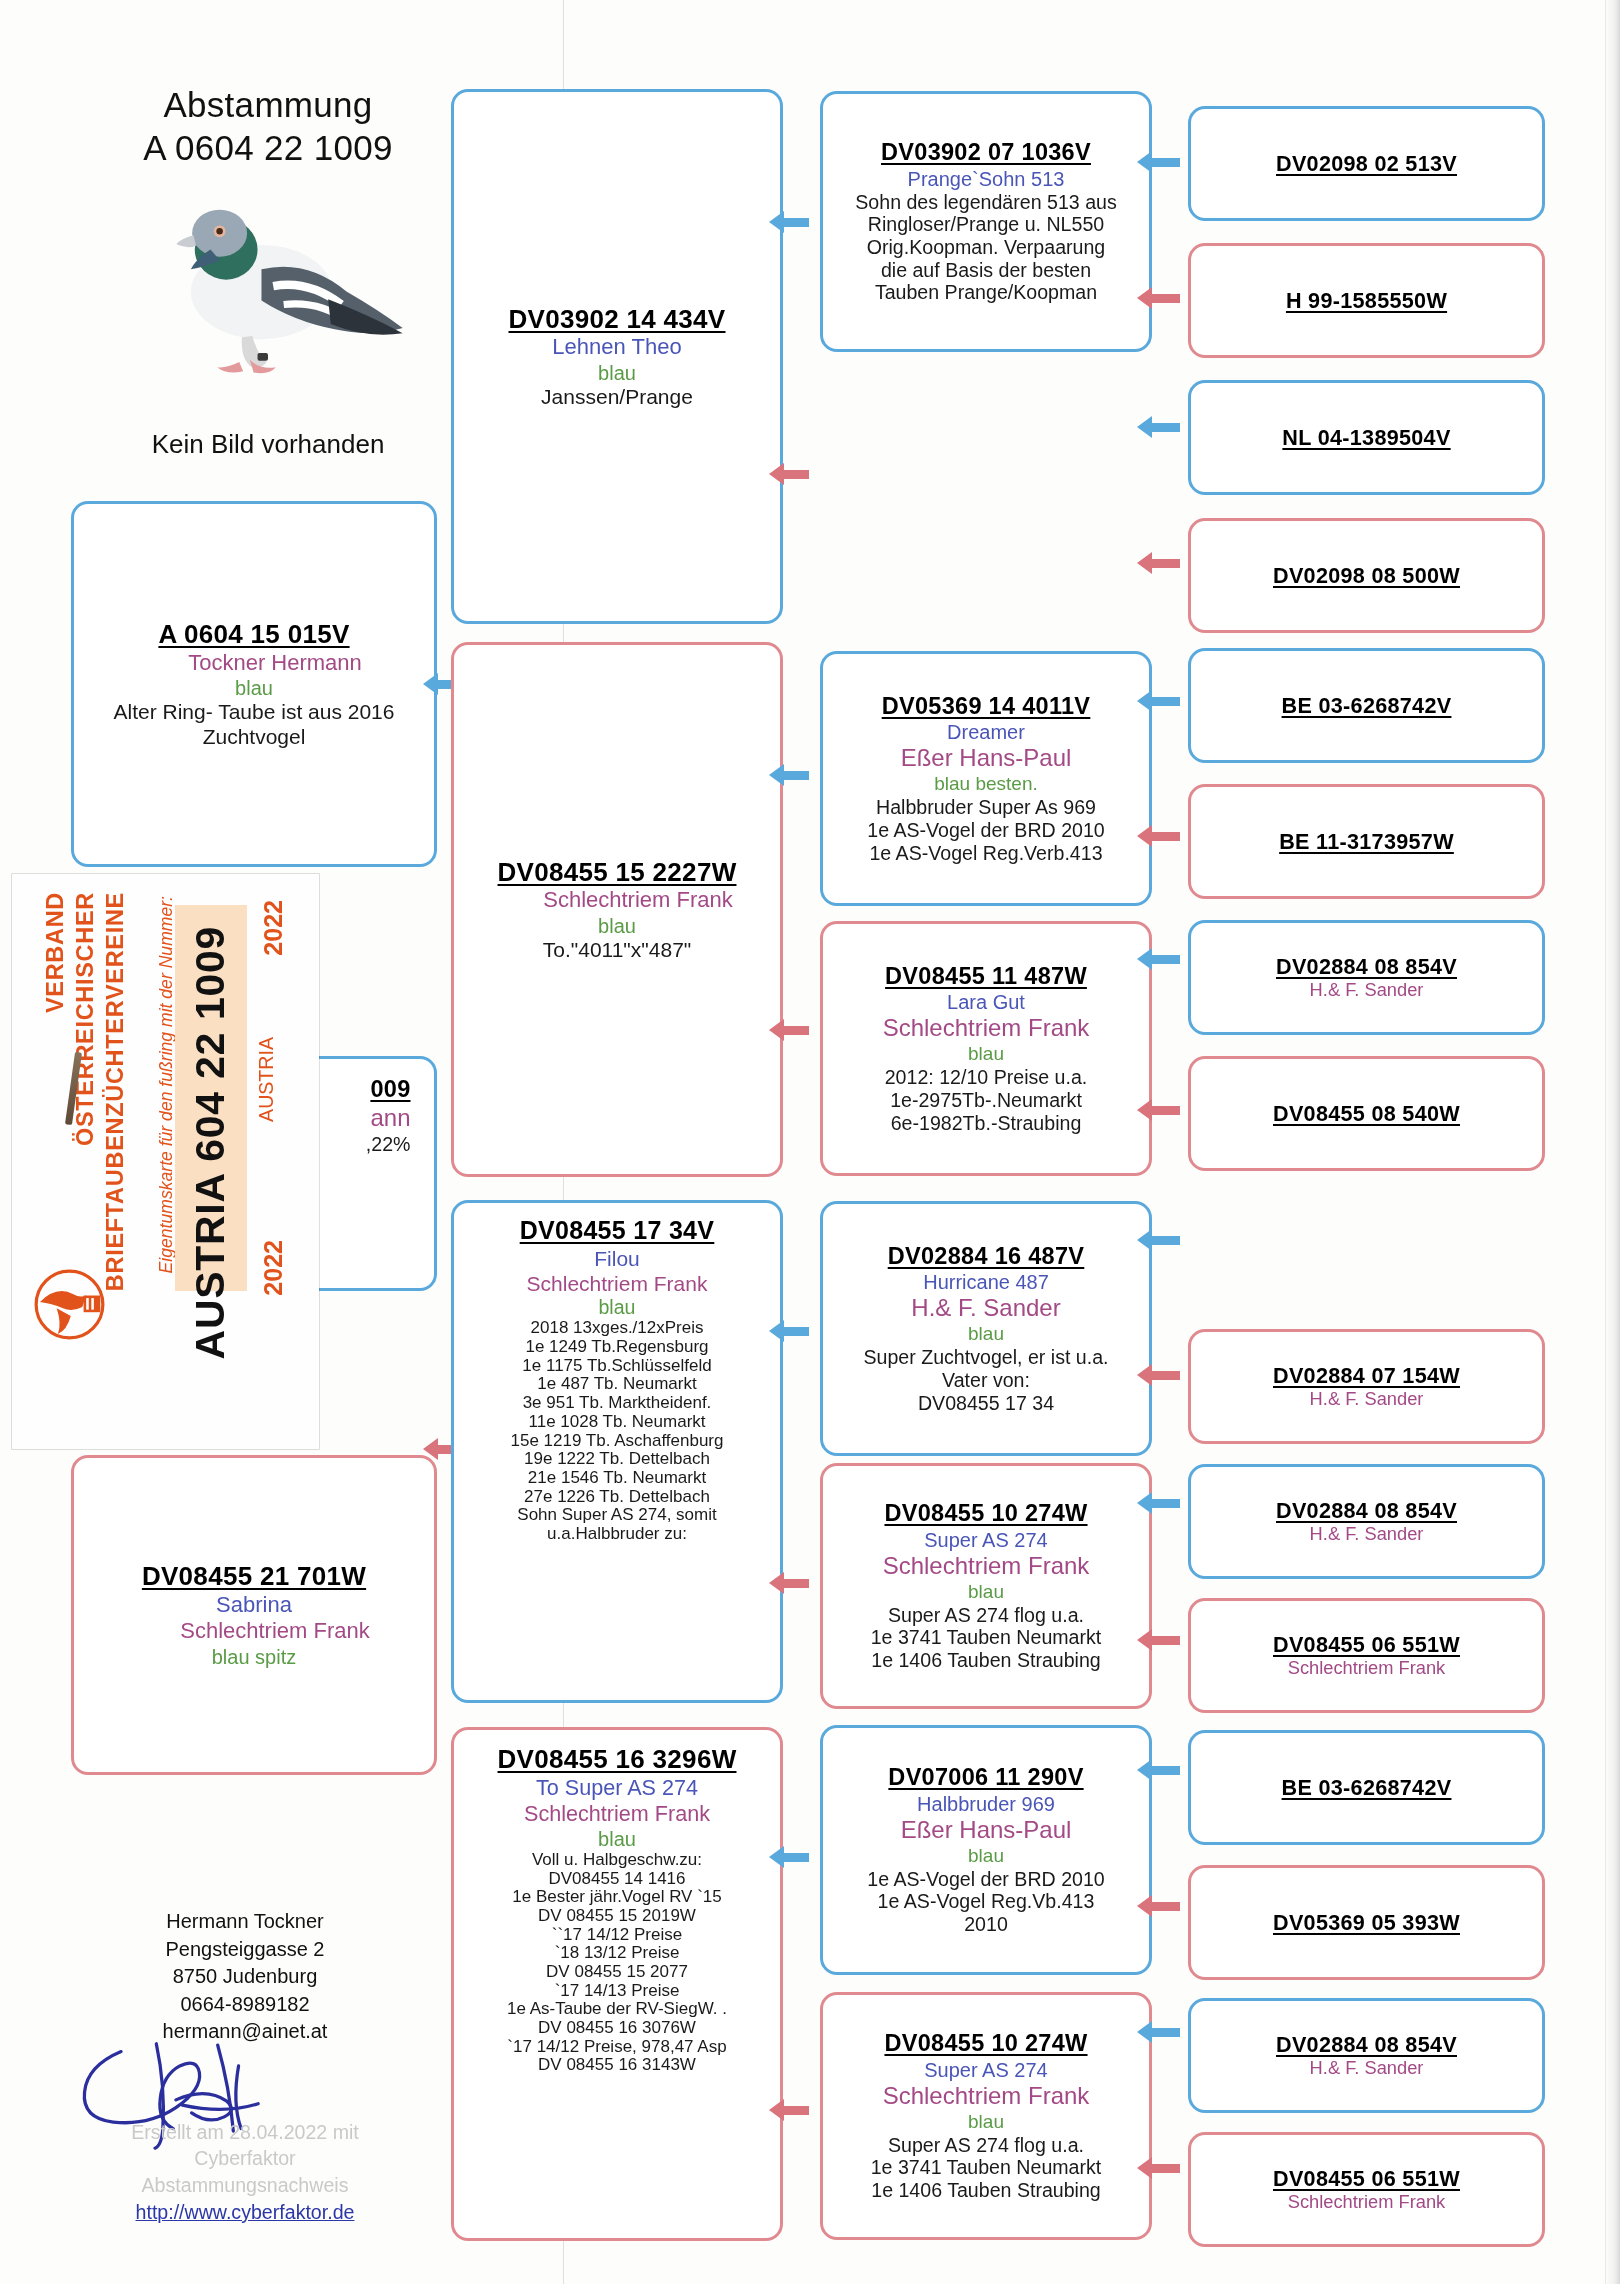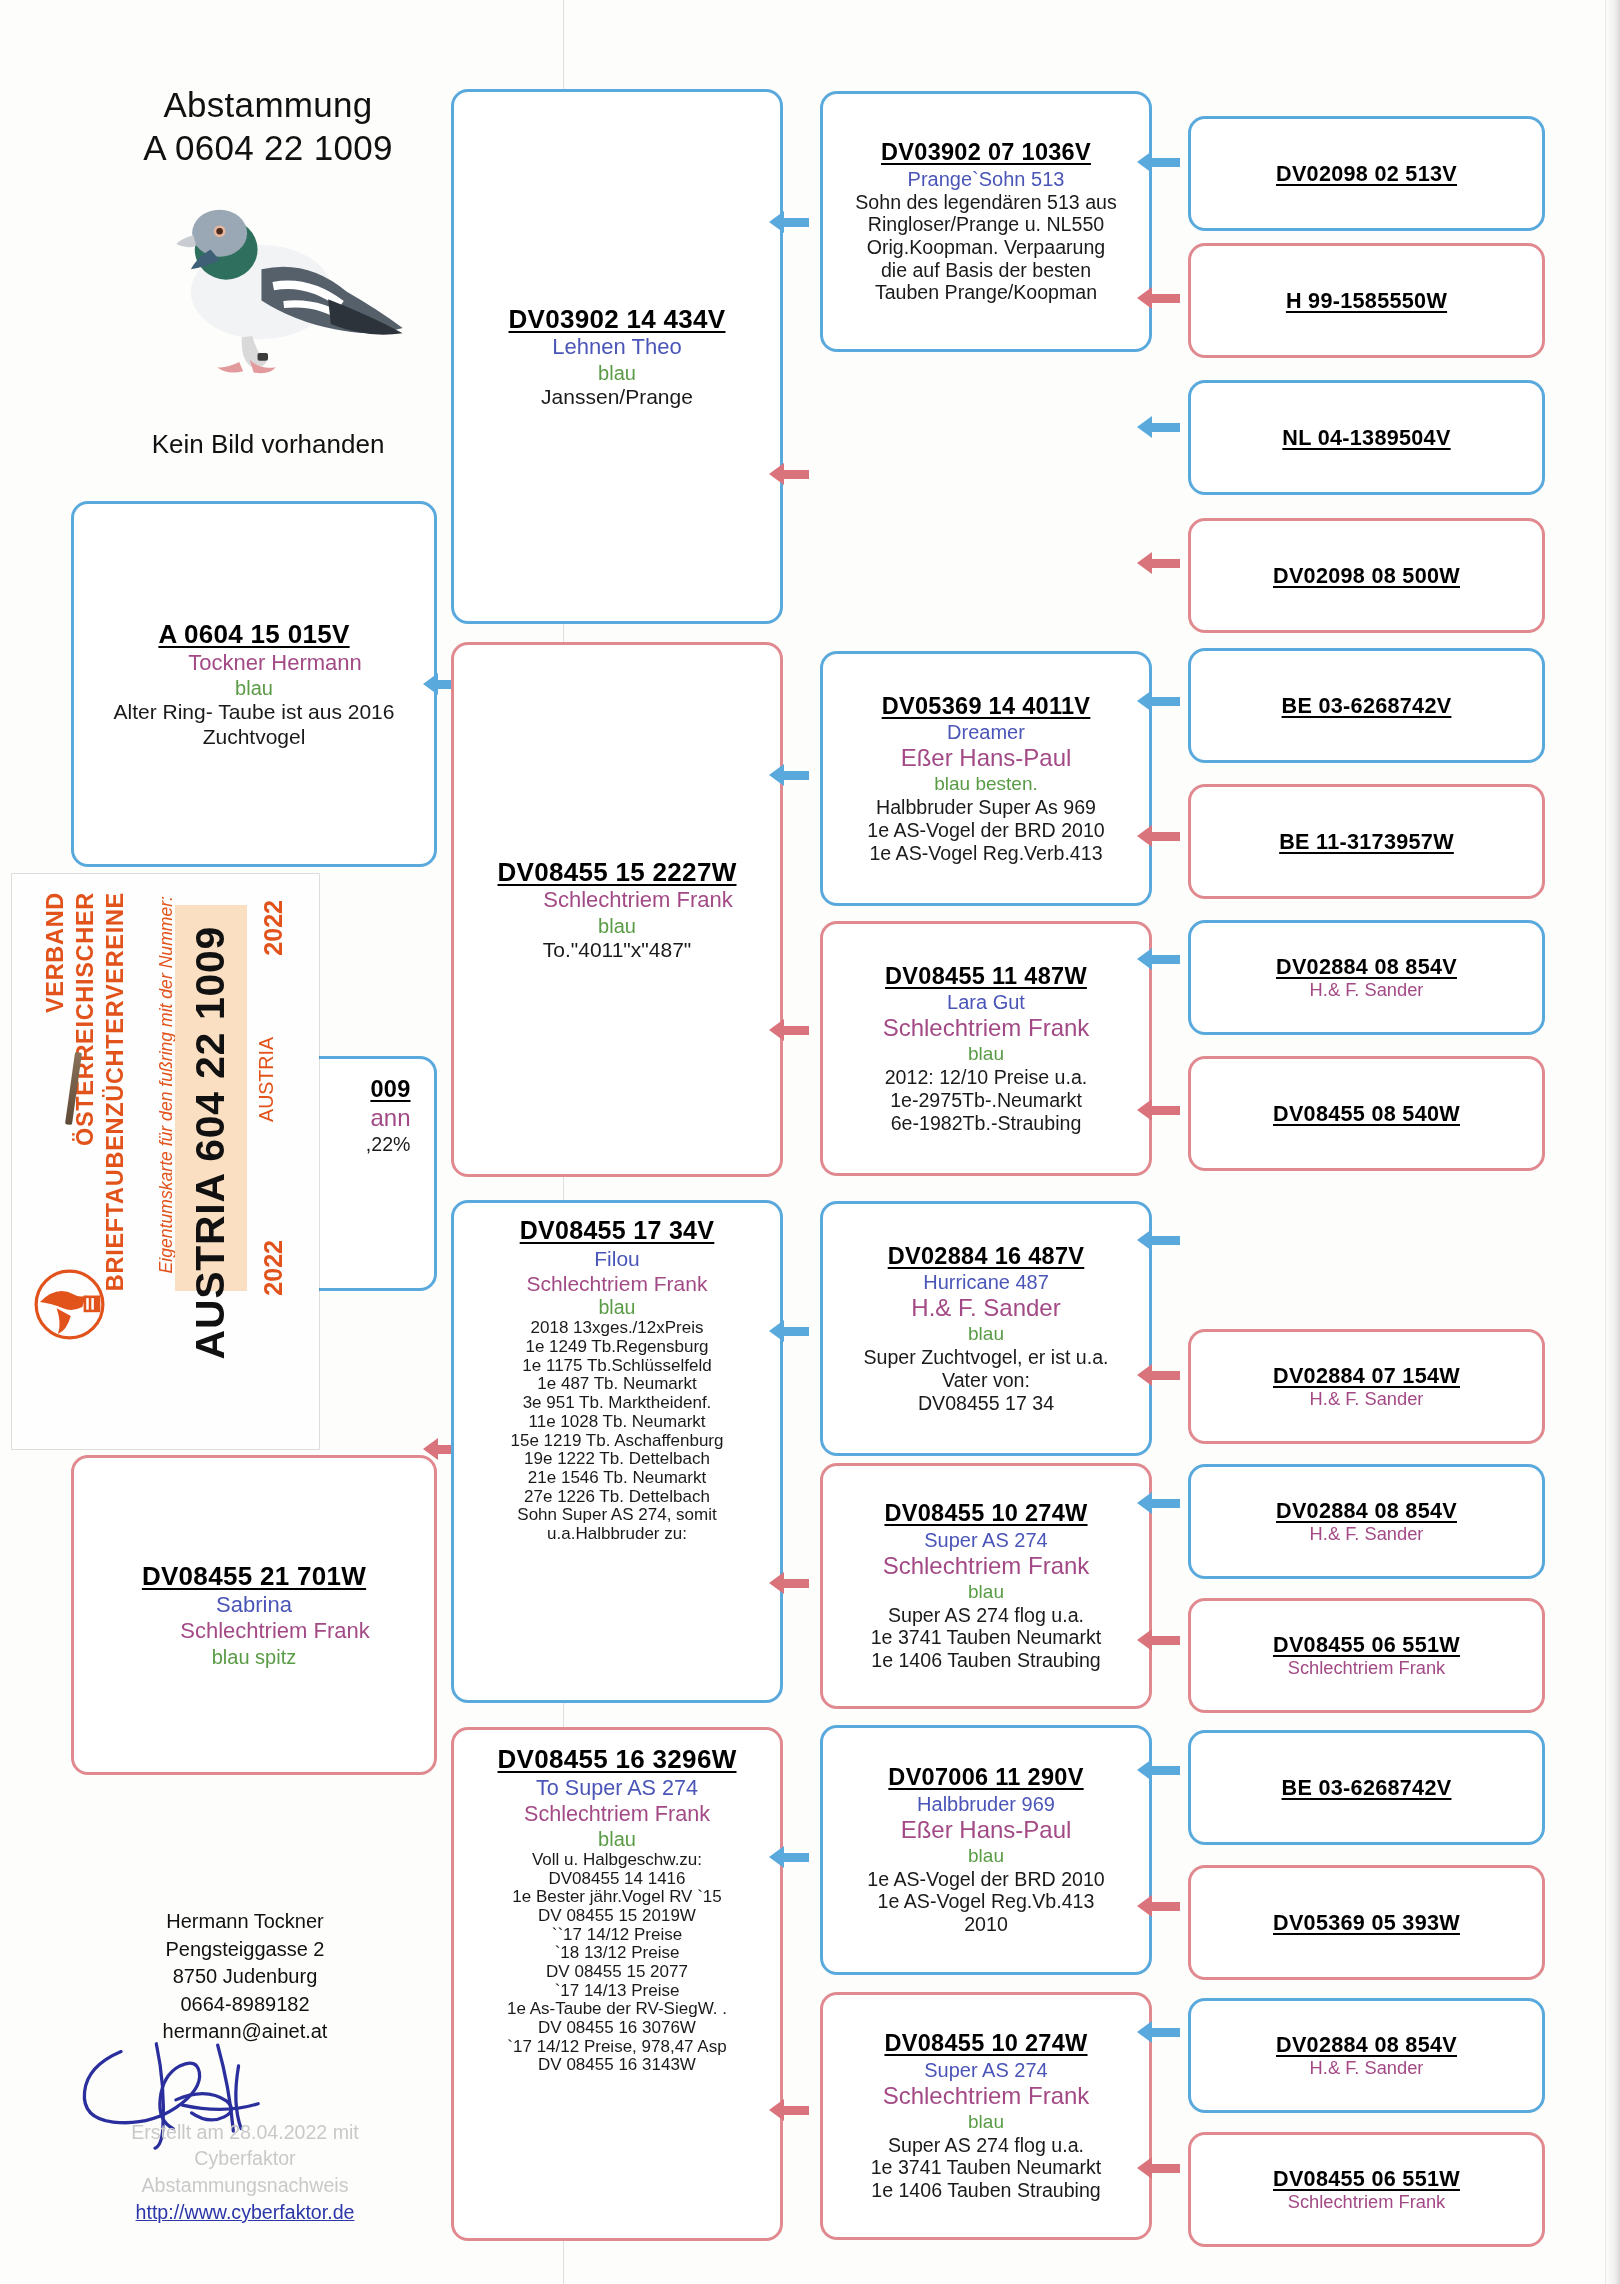--- a/index.html
+++ b/index.html
@@ -405,21 +405,21 @@
   </div>
   <div class="arrow blue" style="left:1151px;top:2032px;">
     <i class="shaft" style="width:29px;"></i>
       <i class="head" style="left:-14.4px;"></i>
   </div>
   <div class="arrow red" style="left:1151px;top:2168px;">
     <i class="shaft" style="width:29px;"></i>
       <i class="head" style="left:-14.4px;"></i>
   </div>
 
-  <div class="box blue t-s" style="left:1188px;top:116px;width:357px;height:115px;">
+  <div class="box blue t-s" style="left:1188px;top:106px;width:357px;height:115px;">
     <div class="ring">DV02098 02 513V</div>
 
   </div>
   <div class="box red t-s" style="left:1188px;top:243px;width:357px;height:115px;">
     <div class="ring">H  99-1585550W</div>
 
   </div>
   <div class="box blue t-s" style="left:1188px;top:380px;width:357px;height:115px;">
     <div class="ring">NL 04-1389504V</div>
 

